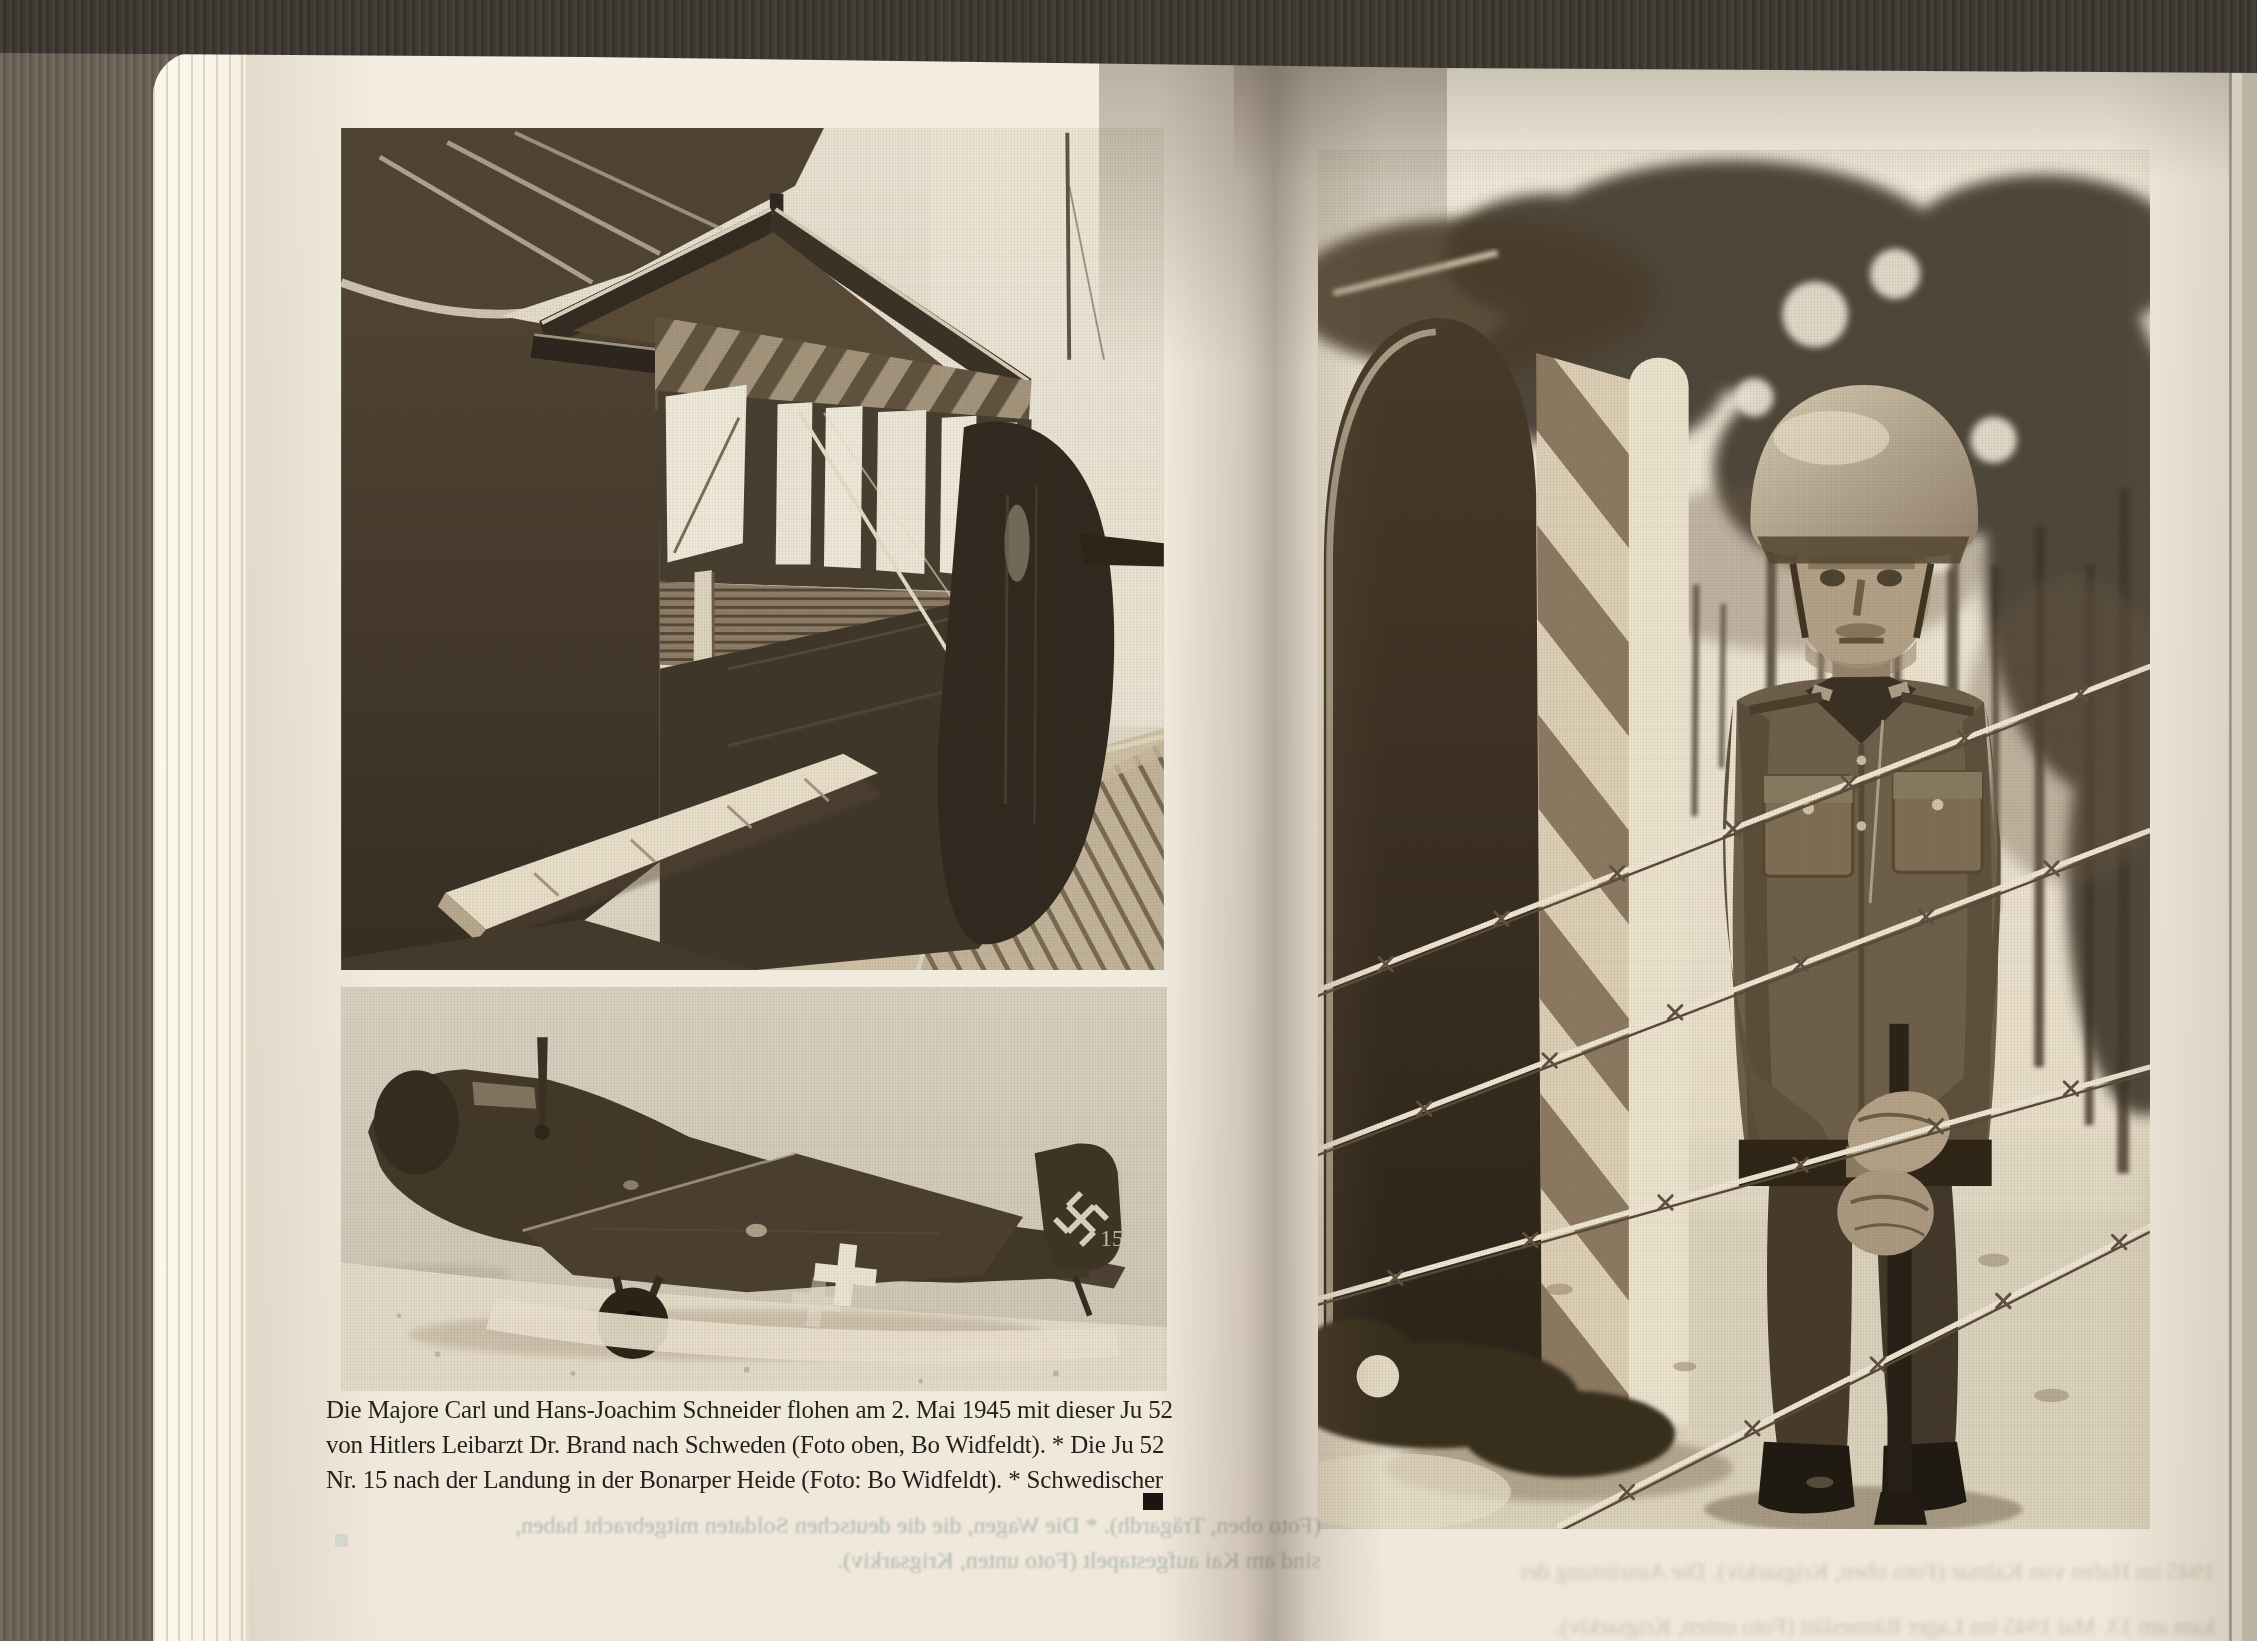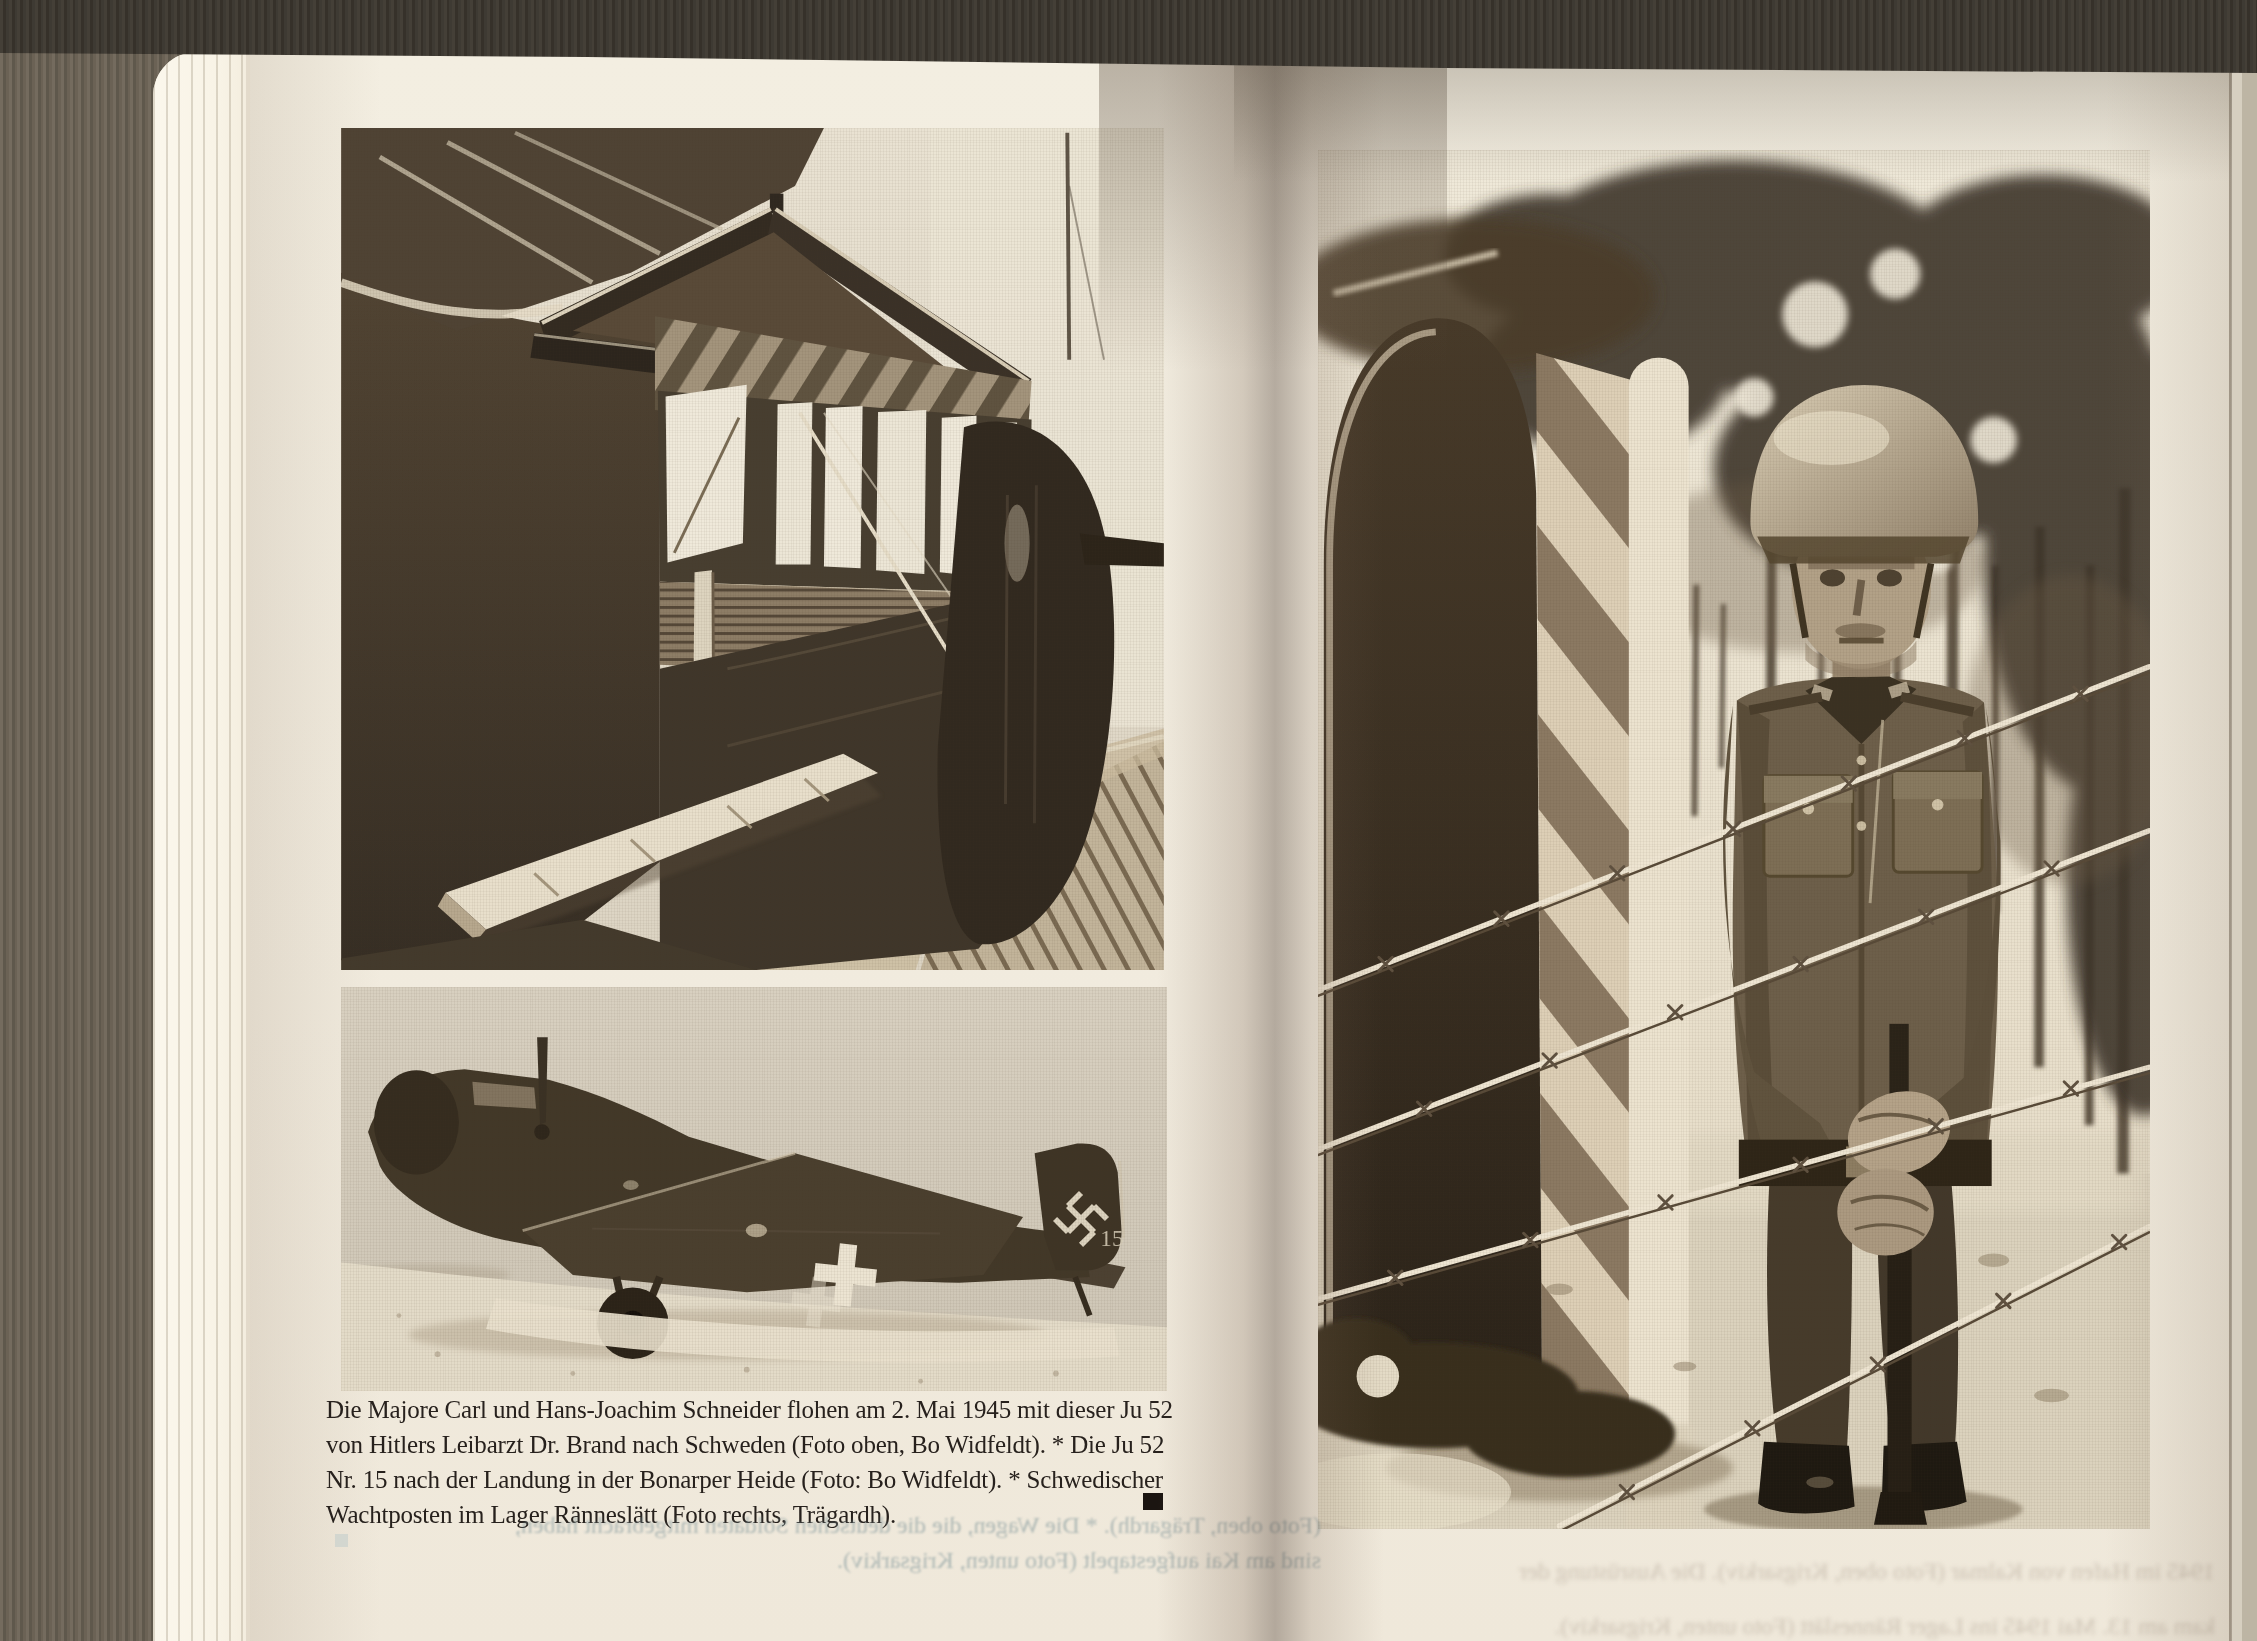--- a/index.html
+++ b/index.html
@@ -439,21 +439,20 @@
         </g>
         <ellipse cx="80" cy="1390" rx="120" ry="40" fill="#e8e0cb" opacity=".7"></ellipse>
       </svg>
       <div class="grain"></div>
     </div>
 
     <div class="caption">
       <div class="ln">Die Majore Carl und Hans-Joachim Schneider flohen am 2. Mai  1945 mit dieser Ju 52</div>
       <div class="ln">von Hitlers Leibarzt Dr. Brand nach  Schweden (Foto oben, Bo Widfeldt). * Die Ju 52</div>
       <div class="ln">Nr. 15 nach  der Landung in der Bonarper Heide (Foto: Bo Widfeldt). *  Schwedischer</div>
-      <div class="ln">Wachtposten im Lager Ränneslätt (Foto rechts,  Trägardh).</div>
     </div>
     <div class="end-square"></div>
     <div class="pale-square"></div>
 
     <div class="bleed bleed-left">
       <div class="ln">(Foto oben, Trägardh). * Die Wagen, die die deutschen Soldaten mitgebracht haben,</div>
       <div class="ln">sind am Kai aufgestapelt (Foto unten, Krigsarkiv).</div>
     </div>
     <div class="bleed bleed-right">
       <div class="ln">1945 im Hafen von Kalmar (Foto oben, Krigsarkiv). Die Ausrüstung der</div>

